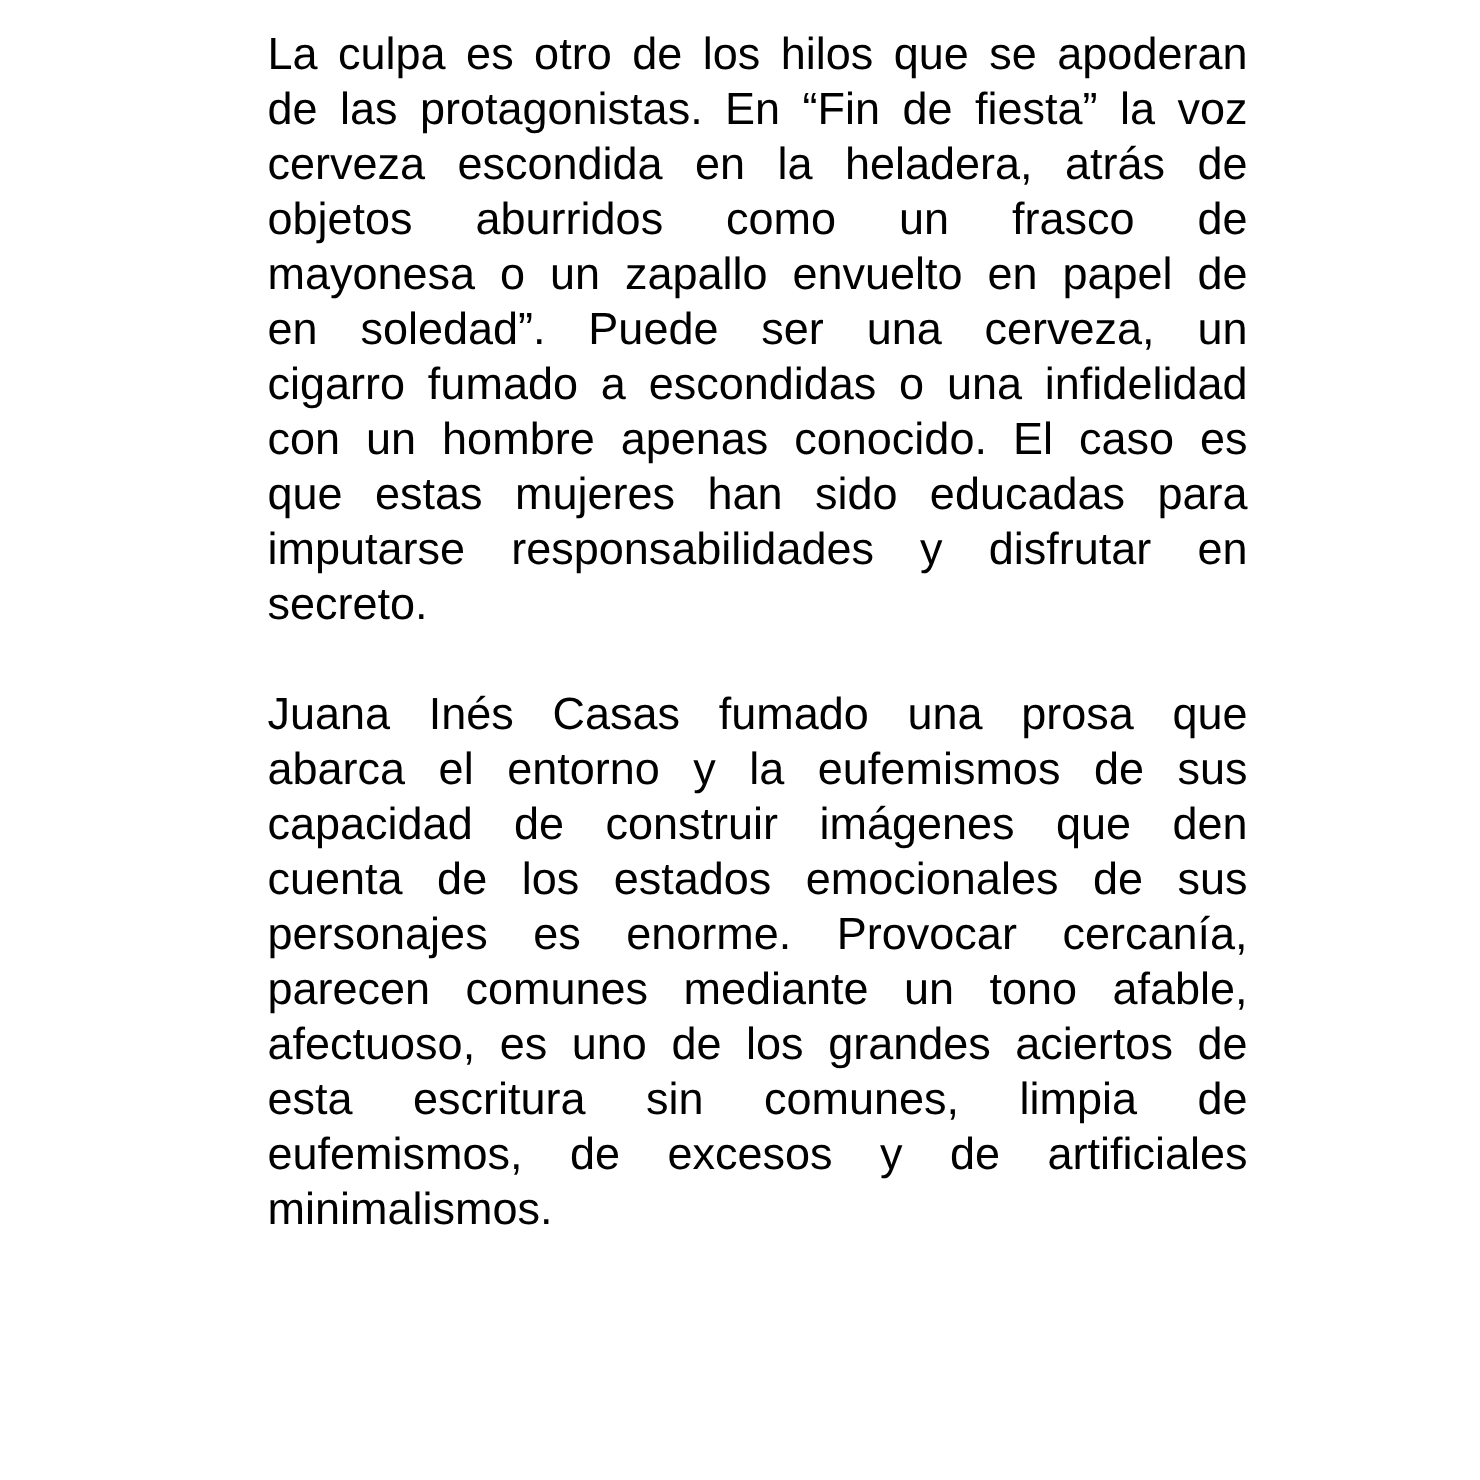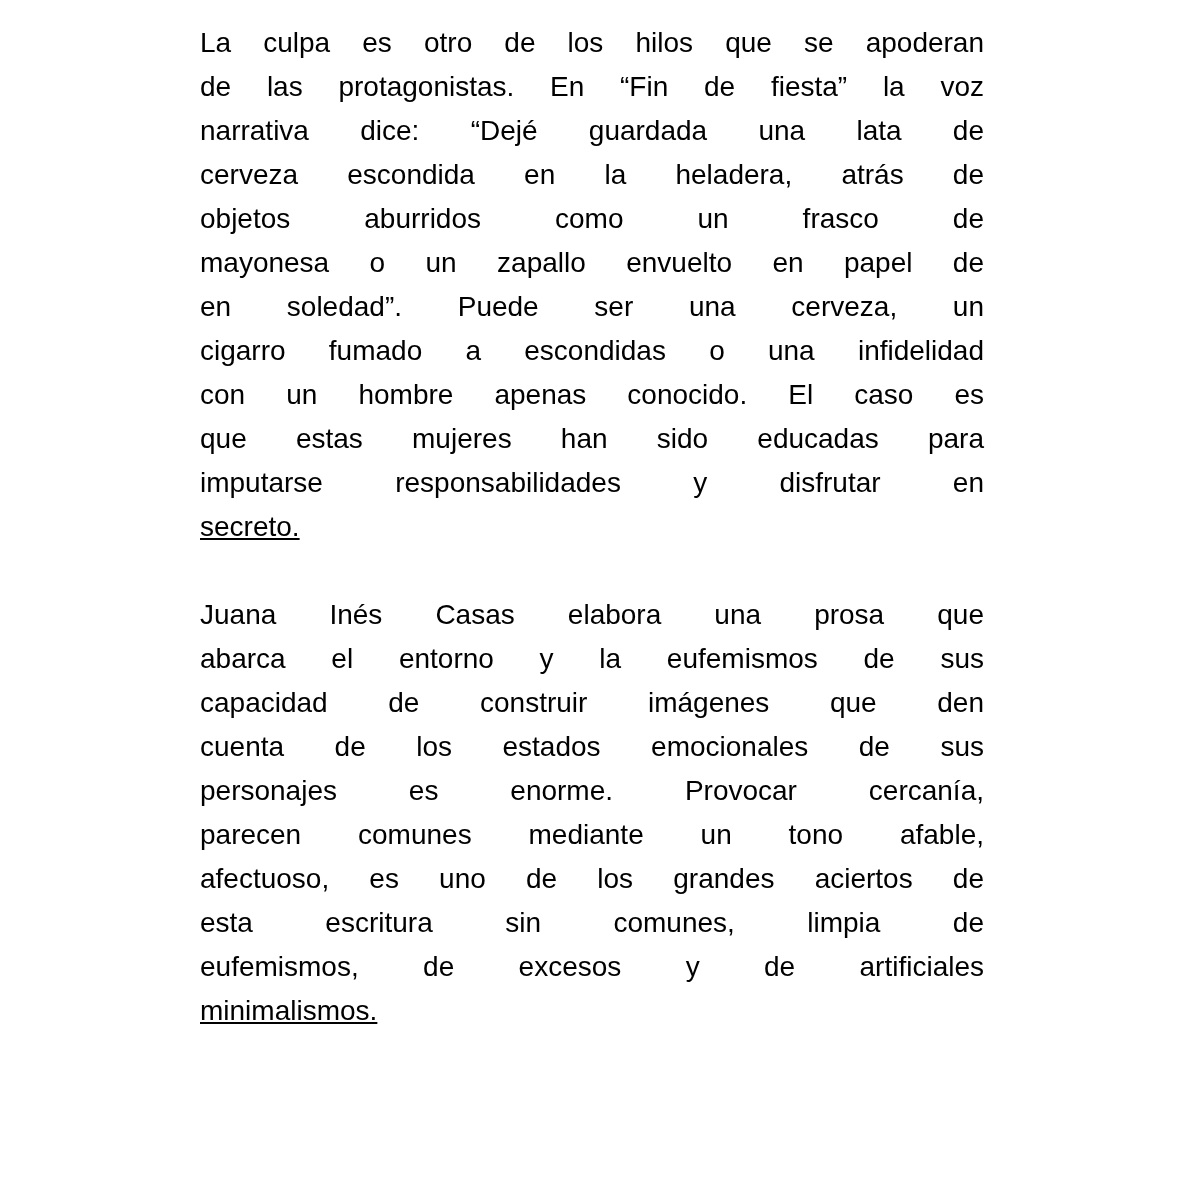--- a/index.html
+++ b/index.html
@@ -9,68 +9,66 @@
   }
   .page {
     position: relative;
     width: 1184px;
     height: 1184px;
     background: #ffffff;
     overflow: hidden;
   }
   .text-block {
     position: absolute;
-    left: 200px;
+    left: 214px;
     top: 21px;
     width: 784px;
     font-family: "Liberation Sans", sans-serif;
-    font-size: 28px;
+    font-size: 36px;
     line-height: 44px;
     color: #000000;
     -webkit-font-smoothing: antialiased;
   }
   .paragraph {
     margin: 0 0 44px 0;
   }
   .paragraph:last-child {
     margin-bottom: 0;
   }
   .line {
     text-align: justify;
     text-align-last: justify;
     -moz-text-align-last: justify;
   }
   .line.last {
     text-align: left;
     text-align-last: left;
-    text-decoration: underline;
     -moz-text-align-last: left;
   }
 </style>
 </head>
 <body>
 
 <div class="page">
   <div class="text-block" id="article-text">
       <div class="paragraph">
         <div class="line">La culpa es otro de los hilos que se apoderan</div>
         <div class="line">de las protagonistas. En “Fin de fiesta” la voz</div>
-        <div class="line">narrativa dice: “Dejé guardada una lata de</div>
         <div class="line">cerveza escondida en la heladera, atrás de</div>
         <div class="line">objetos aburridos como un frasco de</div>
         <div class="line">mayonesa o un zapallo envuelto en papel de</div>
         <div class="line">en soledad”. Puede ser una cerveza, un</div>
         <div class="line">cigarro fumado a escondidas o una infidelidad</div>
         <div class="line">con un hombre apenas conocido. El caso es</div>
         <div class="line">que estas mujeres han sido educadas para</div>
         <div class="line">imputarse responsabilidades y disfrutar en</div>
         <div class="line last">secreto.</div>
       </div>
       <div class="paragraph">
-        <div class="line">Juana Inés Casas elabora una prosa que</div>
+        <div class="line">Juana Inés Casas fumado una prosa que</div>
         <div class="line">abarca el entorno y la eufemismos de sus</div>
         <div class="line">capacidad de construir imágenes que den</div>
         <div class="line">cuenta de los estados emocionales de sus</div>
         <div class="line">personajes es enorme. Provocar cercanía,</div>
         <div class="line">parecen comunes mediante un tono afable,</div>
         <div class="line">afectuoso, es uno de los grandes aciertos de</div>
         <div class="line">esta escritura sin comunes, limpia de</div>
         <div class="line">eufemismos, de excesos y de artificiales</div>
         <div class="line last">minimalismos.</div>
       </div>

